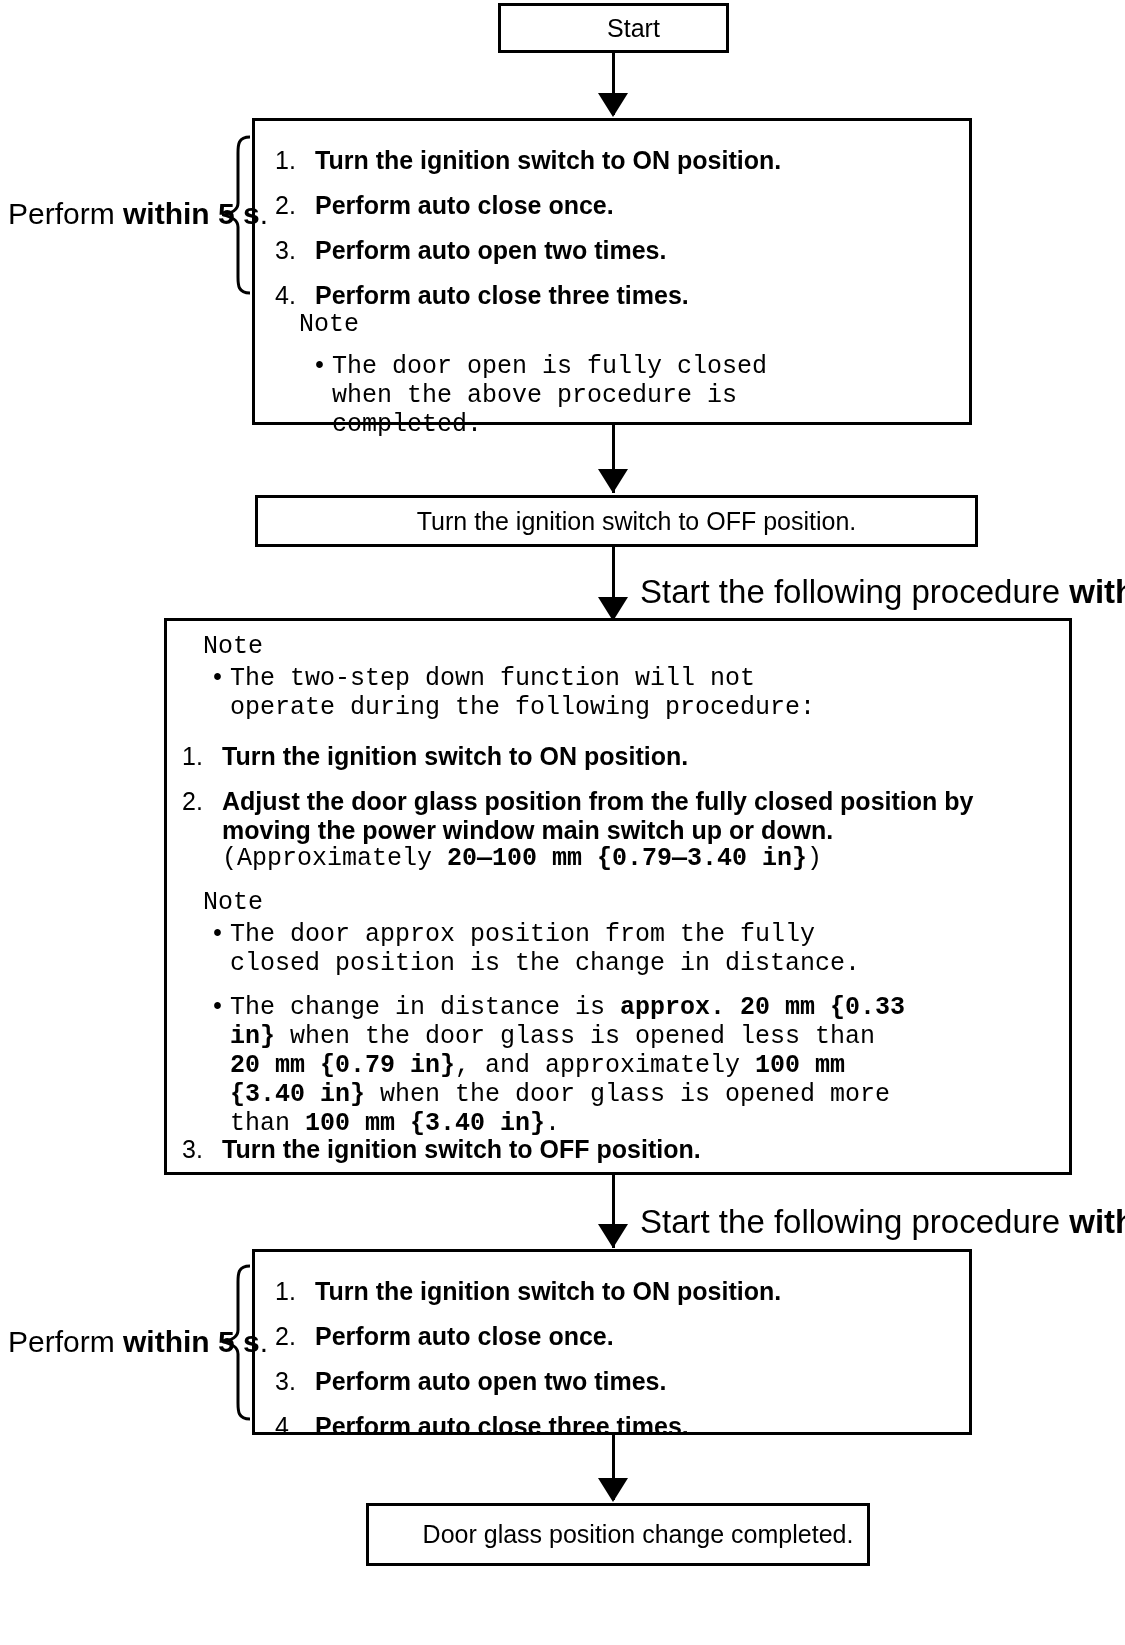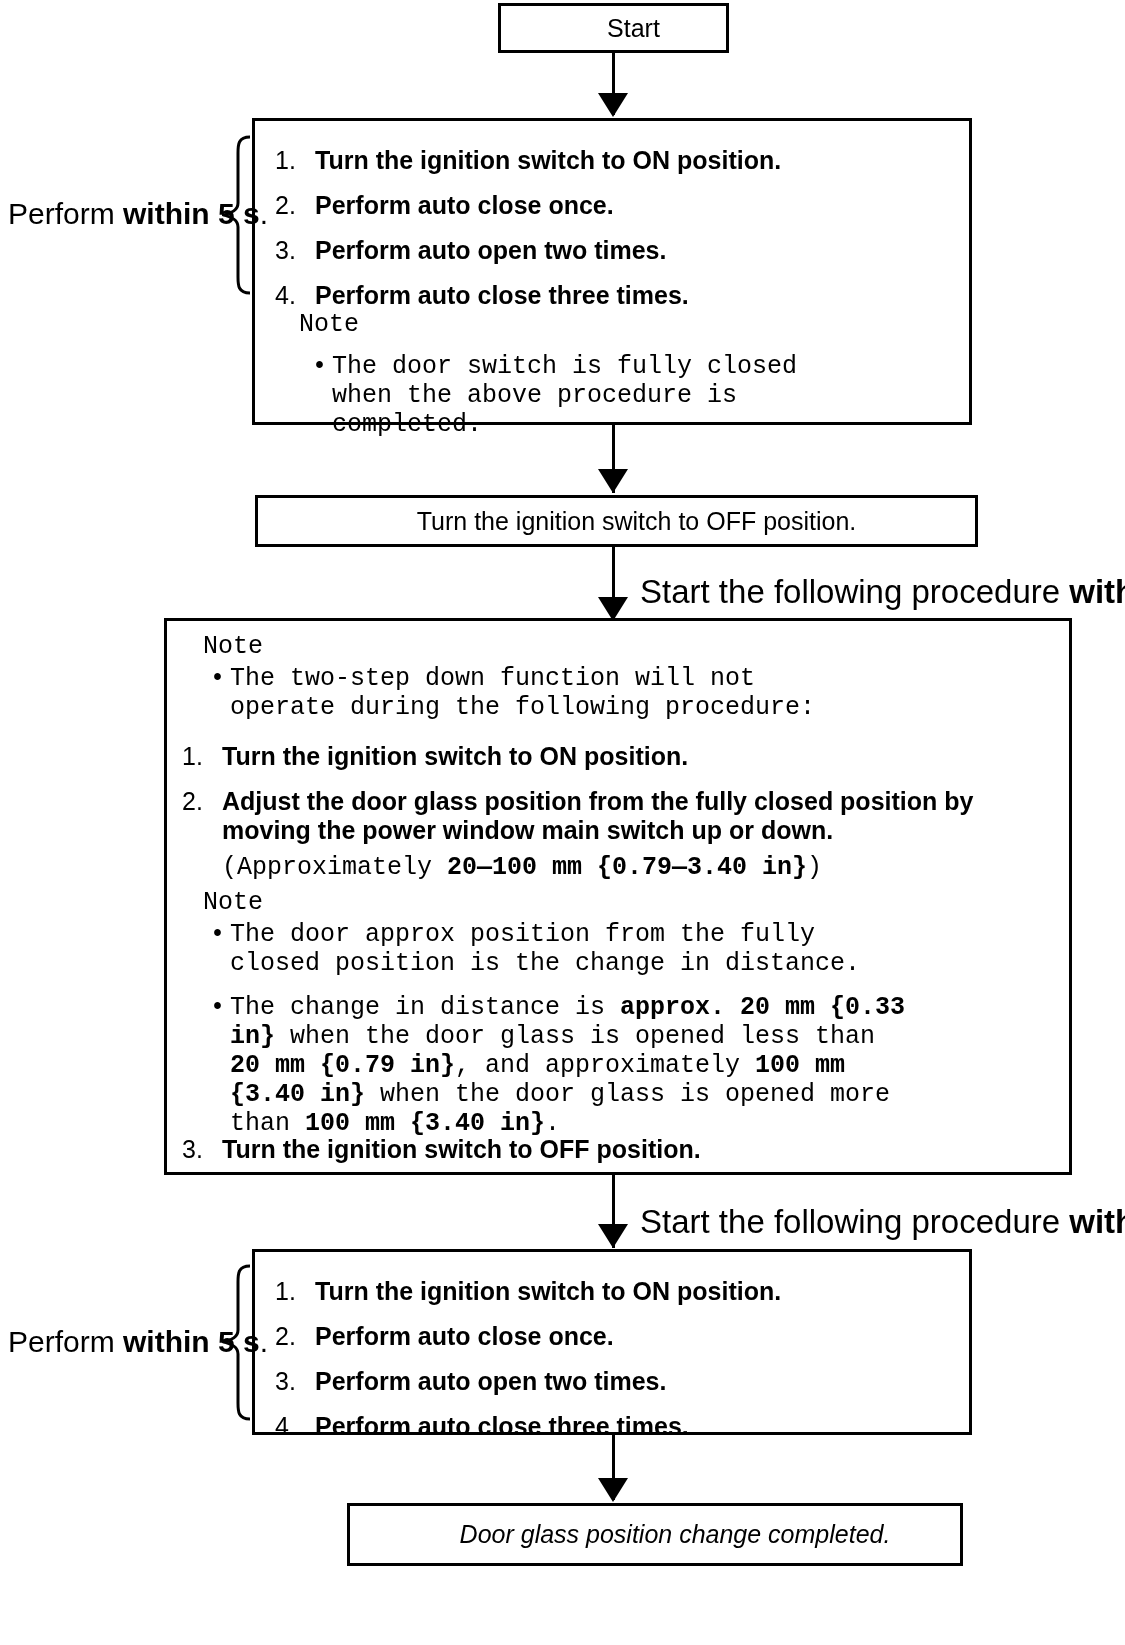--- a/index.html
+++ b/index.html
@@ -129,21 +129,21 @@
       <span class="numtxt">Perform auto close three times.</span>
     </div>
   </div>
 
   <div class="block" style="left:299px; top:310px;">
     <span>Note</span>
   </div>
   <div class="block" style="left:312px; top:352px; width:530px;">
     <div class="bullet-row">
       <span class="bullet">•</span>
-      <span class="bullet-txt">The door switch is fully closed when the above procedure is completed.</span>
+      <span class="bullet-txt">The door open is fully closed when the above procedure is completed.</span>
     </div>
   </div>
 
   <div class="conn vline" style="left:612px; top:425px; width:3px; height:68px;"></div>
   <div class="arrowhead" style="left:598px; top:469px;"></div>
 
   <div class="box box-centered" style="left:255px; top:495px; width:723px; height:52px;">
     <span>Turn the ignition switch to OFF position.</span>
   </div>
 
@@ -170,21 +170,21 @@
     <div class="numrow">
       <span class="num">1.</span>
       <span class="numtxt">Turn the ignition switch to ON position.</span>
     </div>
     <div class="numrow" style="margin-bottom:0;">
       <span class="num">2.</span>
       <span class="numtxt">Adjust the door glass position from the fully closed position by moving the power window main switch up or down.</span>
     </div>
   </div>
 
-  <div class="block" style="left:222px; top:844px;margin-top:9px;">
+  <div class="block" style="left:222px; top:844px;">
     <span>(Approximately </span><b>20—100 mm {0.79—3.40 in}</b><span>)</span>
   </div>
 
   <div class="block" style="left:203px; top:888px;">
     <span>Note</span>
   </div>
 
   <div class="block" style="left:210px; top:920px; width:690px;">
     <div class="bullet-row">
       <span class="bullet">•</span>
@@ -239,17 +239,17 @@
     </div>
     <div class="numrow">
       <span class="num">4.</span>
       <span class="numtxt">Perform auto close three times.</span>
     </div>
   </div>
 
   <div class="conn vline" style="left:612px; top:1435px; width:3px; height:65px;"></div>
   <div class="arrowhead" style="left:598px; top:1478px;"></div>
 
-  <div class="box box-centered" style="left:347px; top:1503px; width:616px; height:63px;font-style:italic;">
+  <div class="box box-centered" style="left:366px; top:1503px; width:504px; height:63px;">
     <span>Door glass position change completed.</span>
   </div>
 
 </div>
 
 </body></html>

